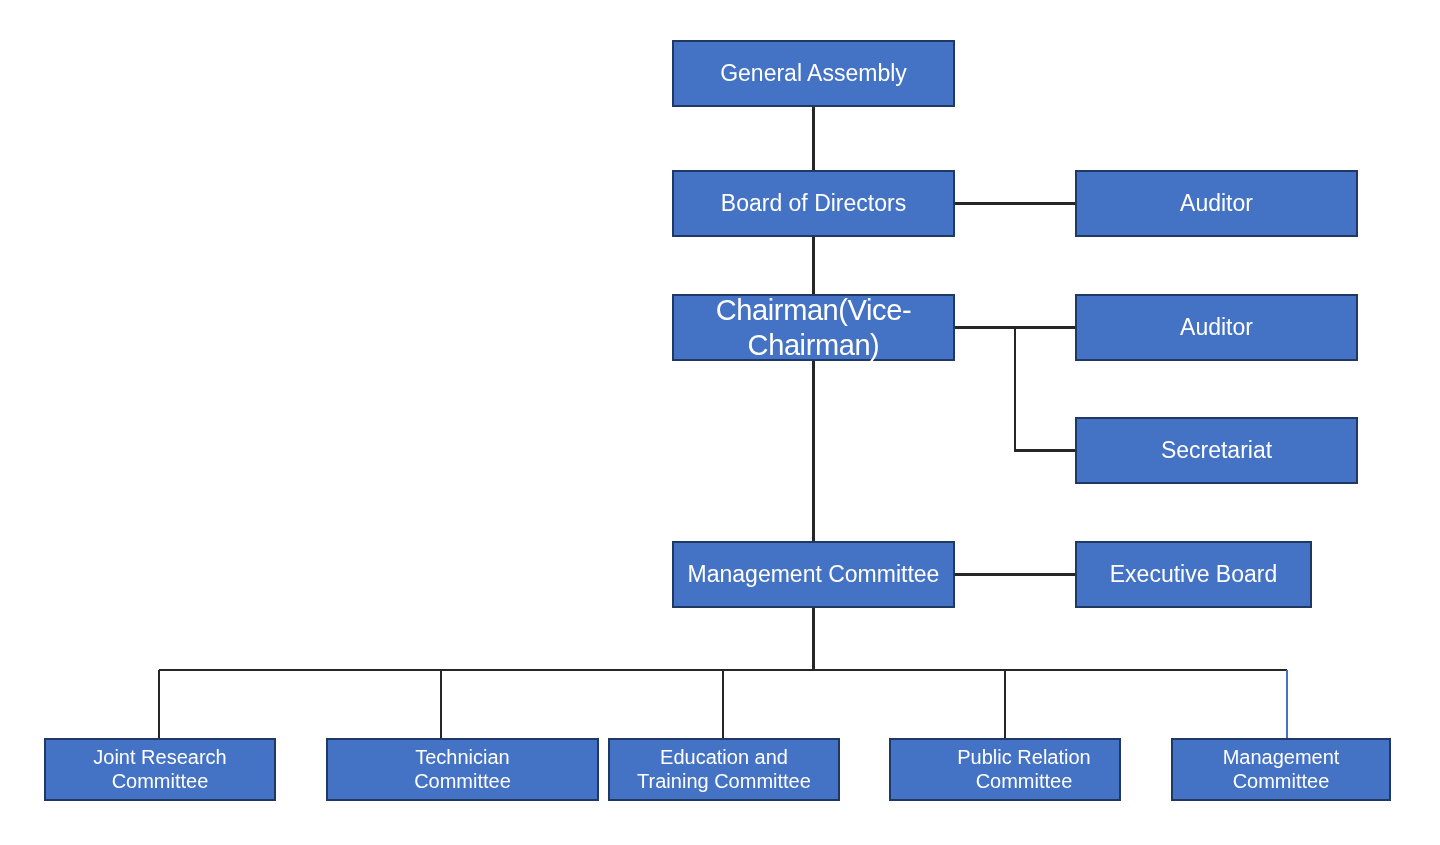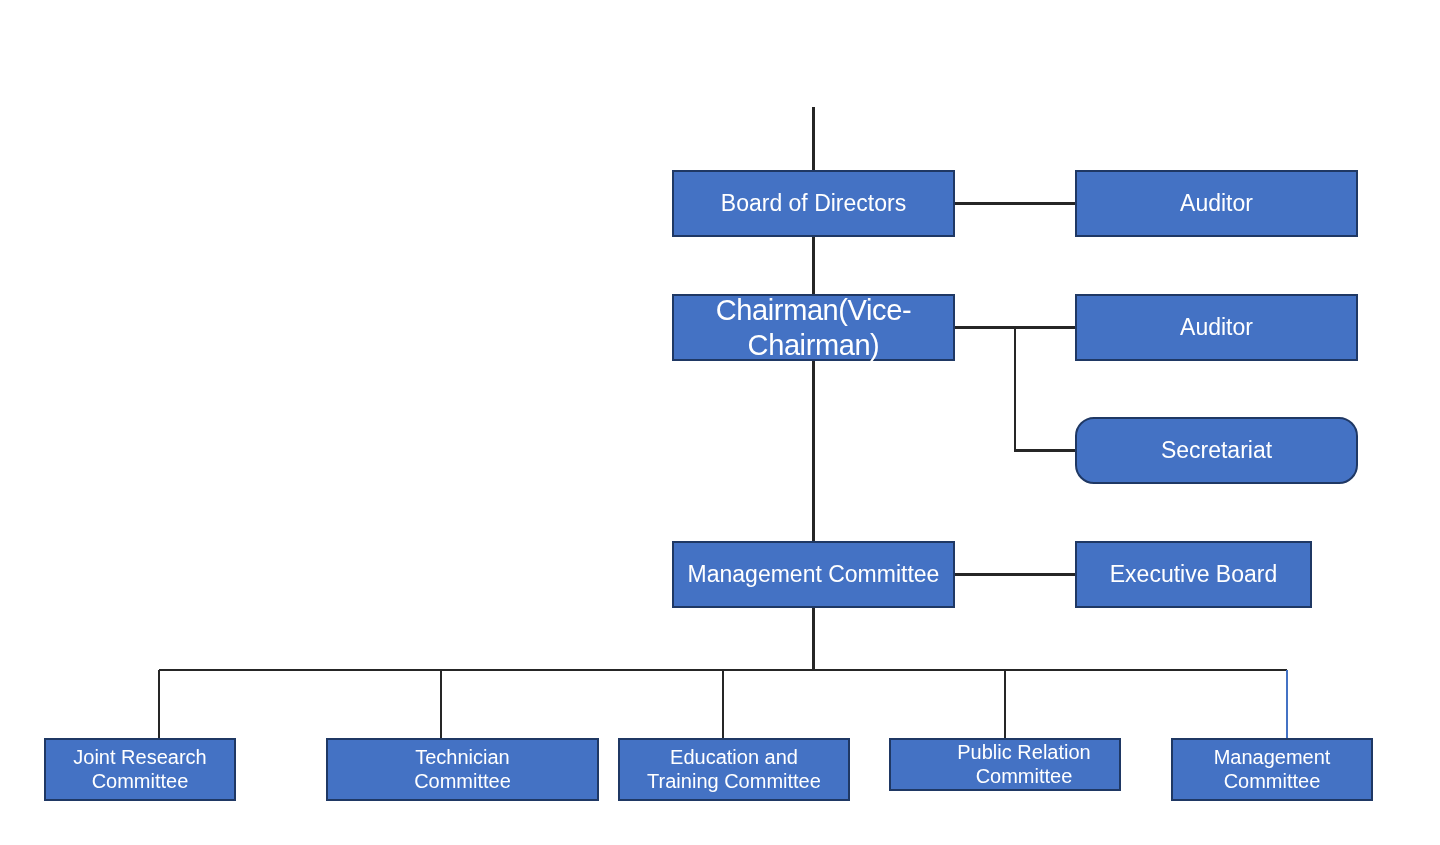--- a/index.html
+++ b/index.html
@@ -92,43 +92,44 @@
       <path d="M 159 670 L 159 738"></path>
       <path d="M 441 670 L 441 738"></path>
       <path d="M 723 670 L 723 738"></path>
       <path d="M 1005 670 L 1005 738"></path>
     </g>
     <g stroke="#4472C4" stroke-width="2.2" fill="none" shape-rendering="crispEdges">
       <path d="M 1287 670 L 1287 738"></path>
     </g>
   </svg>
 
+  <div class="node" style="left:672px; top:40px; width:283px; height:67px;">General Assembly</div>
 
   <div class="node" style="left:672px; top:170px; width:283px; height:67px;">Board of Directors</div>
 
   <div class="node" style="left:1075px; top:170px; width:283px; height:67px;">Auditor</div>
 
   <div class="node tight" style="left:672px; top:294px; width:283px; height:67px;">Chairman(Vice-Chairman)</div>
 
   <div class="node" style="left:1075px; top:294px; width:283px; height:67px;">Auditor</div>
 
-  <div class="node" style="left:1075px; top:417px; width:283px; height:67px;border-radius:19px;">Secretariat</div>
+  <div class="node" style="left:1075px; top:417px; width:283px; height:67px;">Secretariat</div>
 
   <div class="node" style="left:672px; top:541px; width:283px; height:67px;">Management Committee</div>
 
   <div class="node" style="left:1075px; top:541px; width:237px; height:67px;">Executive Board</div>
 
-  <div class="node leaf" style="left:44px; top:738px; width:192px; height:63px;">Joint Research
+  <div class="node leaf" style="left:44px; top:738px; width:232px; height:63px;">Joint Research
 Committee</div>
 
   <div class="node leaf" style="left:326px; top:738px; width:273px; height:63px;">Technician
 Committee</div>
 
-  <div class="node leaf" style="left:608px; top:738px; width:232px; height:63px;margin-left:10px;">Education and
+  <div class="node leaf" style="left:608px; top:738px; width:232px; height:63px;">Education and
 Training Committee</div>
 
-  <div class="node leaf" style="left:889px; top:738px; width:232px; height:53px;padding-left:42px;">Public Relation
+  <div class="node leaf" style="left:889px; top:738px; width:232px; height:63px;padding-left:42px;">Public Relation
 Committee</div>
 
-  <div class="node leaf" style="left:1171px; top:738px; width:202px; height:63px;">Management
+  <div class="node leaf" style="left:1171px; top:738px; width:220px; height:63px;">Management
 Committee</div>
 
 </div>
 
 </body></html>

